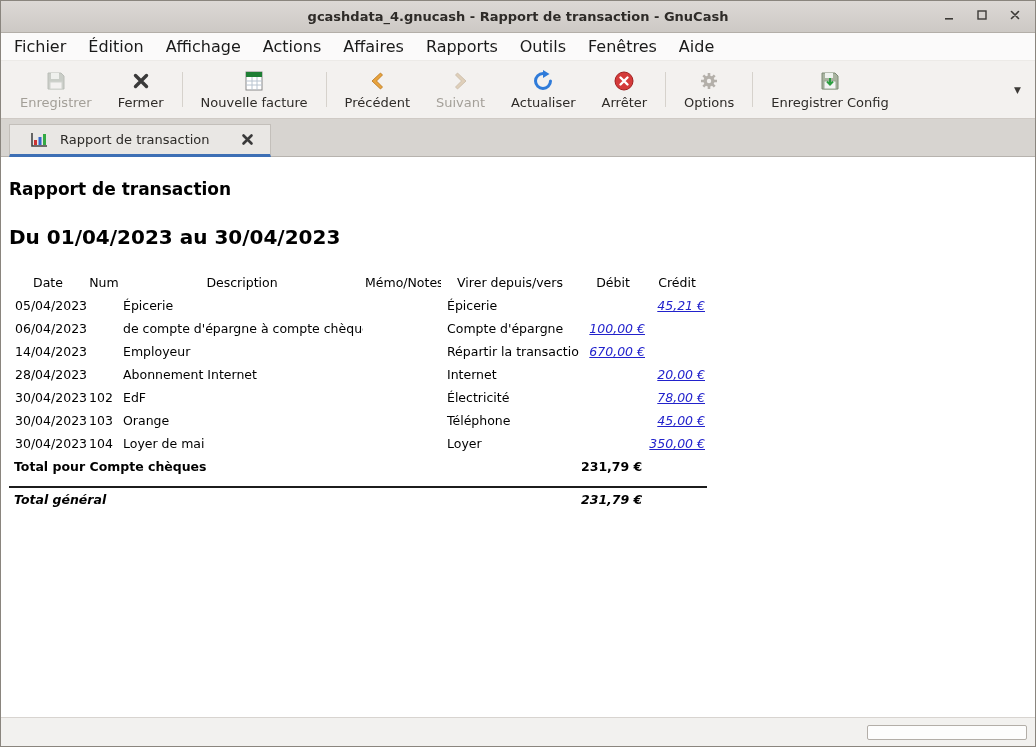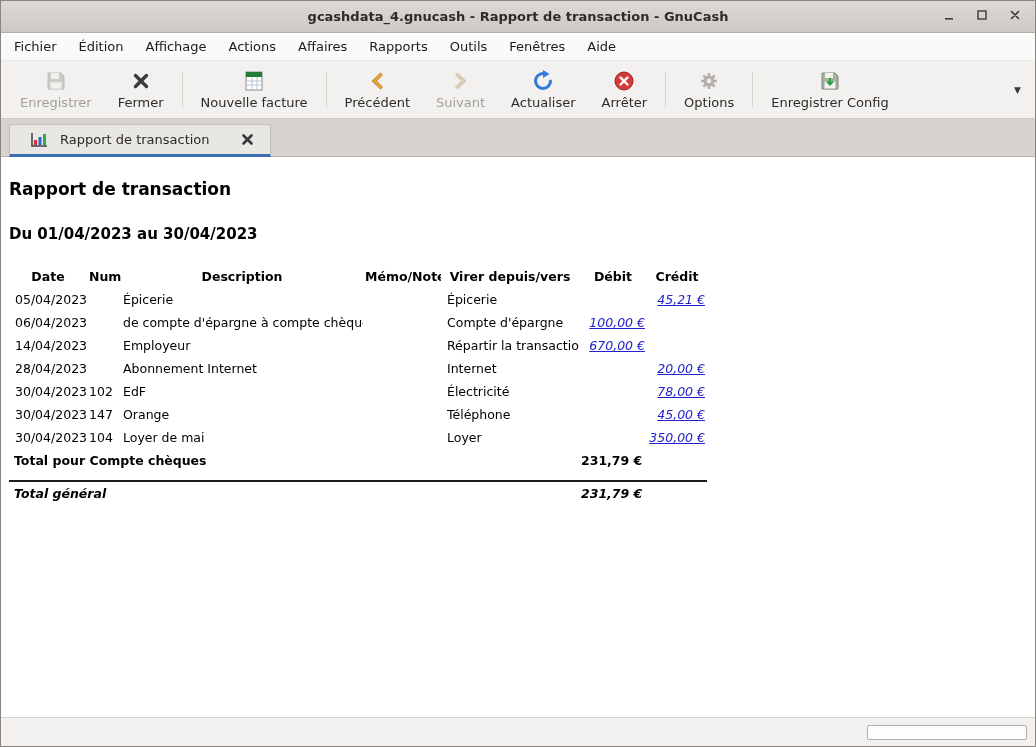--- a/index.html
+++ b/index.html
@@ -33,21 +33,21 @@
 
   
   .menubar {
     height:28px; flex:0 0 28px;
     background:#fbfafa;
     display:flex; align-items:center;
     padding-left:2px;
     border-bottom:1px solid #eceae7;
   }
   .menu-item {
-    font-size:13px; color:#1a1a1a;
+    font-size:16px; color:#1a1a1a;
     padding:4px 8px; margin:4px 3px;
     border-radius:2px;
   }
 
   
   .toolbar {
     height:58px; flex:0 0 58px;
     background:#f3f1ef;
     border-bottom:1px solid #cfcac5;
     display:flex; align-items:stretch;
@@ -91,27 +91,27 @@
 
   
   .report {
     flex:1 1 auto;
     background:#fff;
     padding:16px 12px 0 8px;
     overflow:hidden;
     color:#000;
   }
   .report h1 { font-size:17px; font-weight:bold; margin:6px 0 0 0; }
-  .report h2 { font-size:15px; font-weight:bold; margin:26px 0 0 0; }
+  .report h2 { font-size:20px; font-weight:bold; margin:26px 0 0 0; }
 
   table.tx { border-collapse:collapse; margin-top:22px; table-layout:fixed; width:698px; }
   table.tx th, table.tx td {
     font-size:12.5px; padding:4px 2px; white-space:nowrap; overflow:hidden;
   }
-  table.tx th { font-weight:bold; text-align:center; }
+  table.tx th { font-weight:normal; text-align:center; }
   .c-date   { text-align:left; padding-left:6px !important; }
   .c-num    { text-align:left; }
   .c-desc   { text-align:left; }
   .c-memo   { text-align:left; }
   .c-transfer { text-align:left; padding-left:6px !important; }
   .c-debit, .c-credit { text-align:right; }
   .amt-link { color:#2222cc; font-style:italic; text-decoration:underline; cursor:pointer;margin-top:23px; }
 
   .section-row td { padding:6px 0 4px 0; font-size:12.5px; }
   .total-row td, .grand-row td { font-size:13.5px; font-weight:bold; }
@@ -373,21 +373,21 @@
             <td class="c-date">30/04/2023</td>
             <td class="c-num">102</td>
             <td class="c-desc">EdF</td>
             <td class="c-memo"></td>
             <td class="c-transfer">Électricité</td>
             <td class="c-debit"></td>
             <td class="c-credit"><a class="amt-link">78,00 €</a></td>
           </tr>
           <tr>
             <td class="c-date">30/04/2023</td>
-            <td class="c-num">147</td>
+            <td class="c-num">103</td>
             <td class="c-desc">Orange</td>
             <td class="c-memo"></td>
             <td class="c-transfer">Téléphone</td>
             <td class="c-debit"></td>
             <td class="c-credit"><a class="amt-link">45,00 €</a></td>
           </tr>
           <tr>
             <td class="c-date">30/04/2023</td>
             <td class="c-num">104</td>
             <td class="c-desc">Loyer de mai</td>

